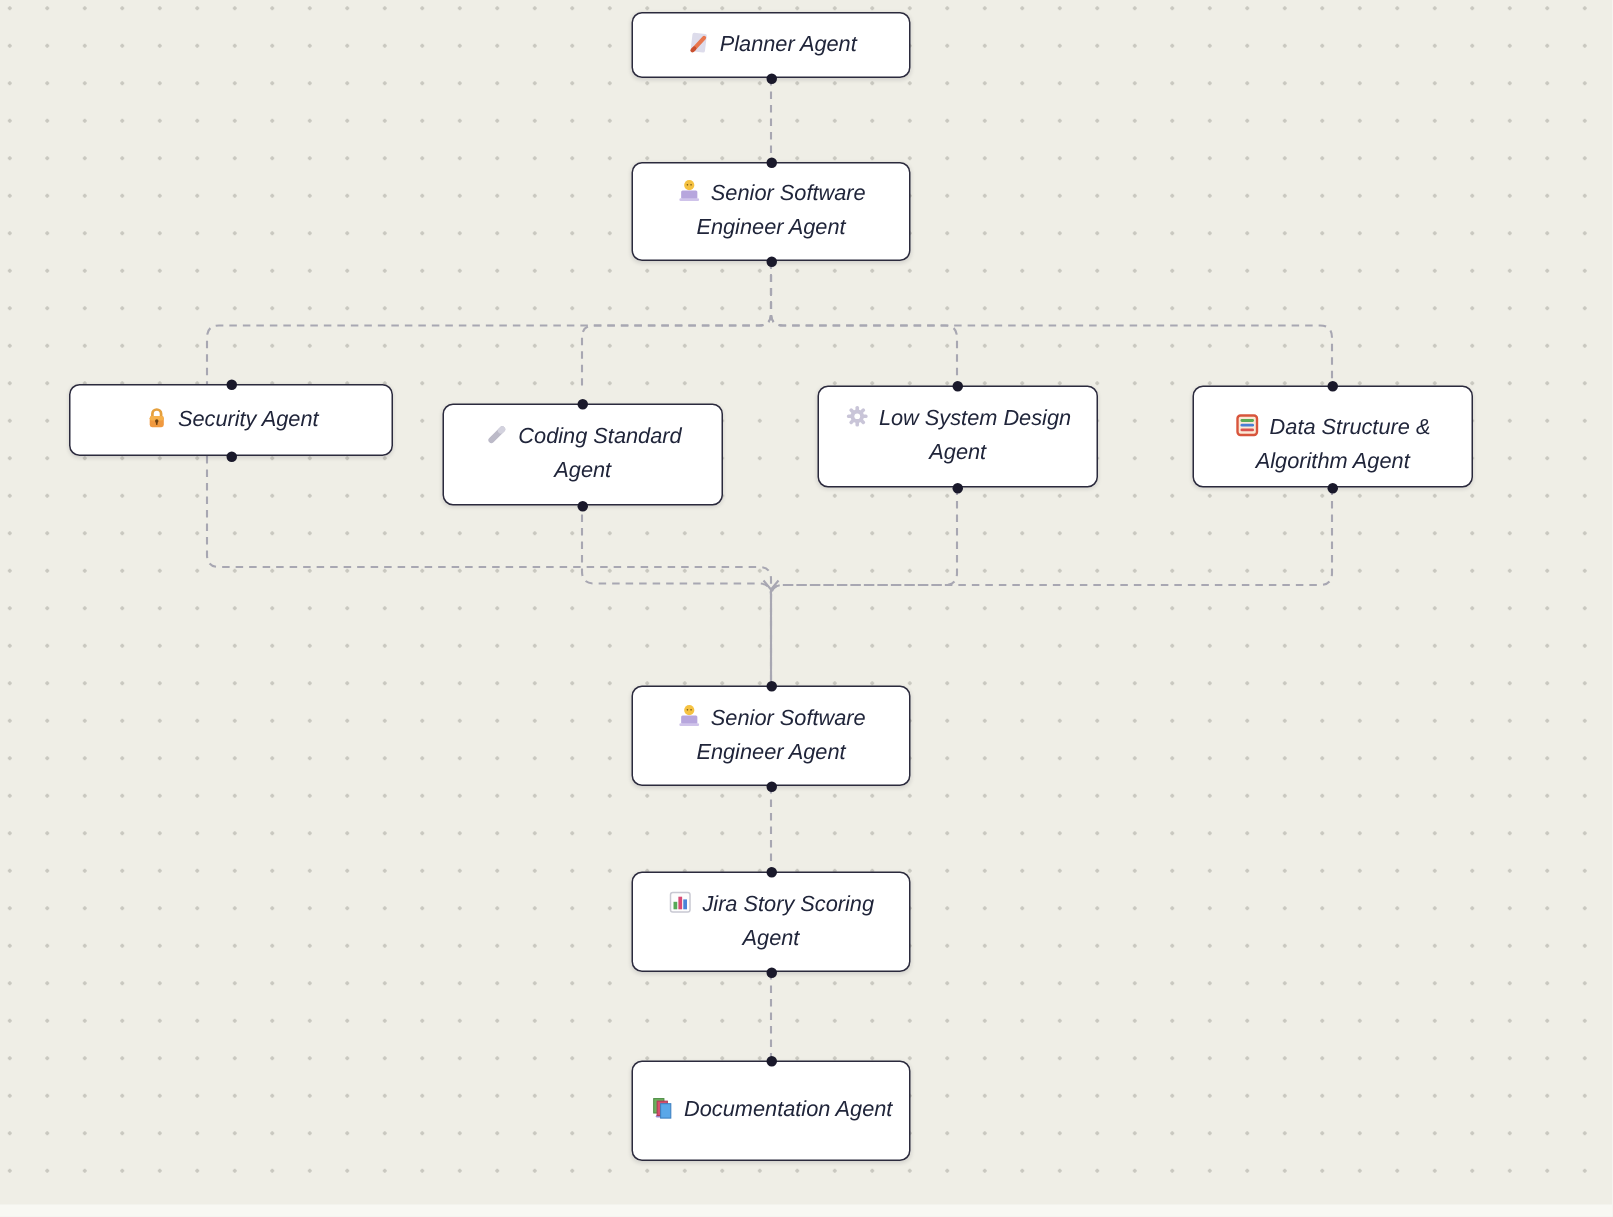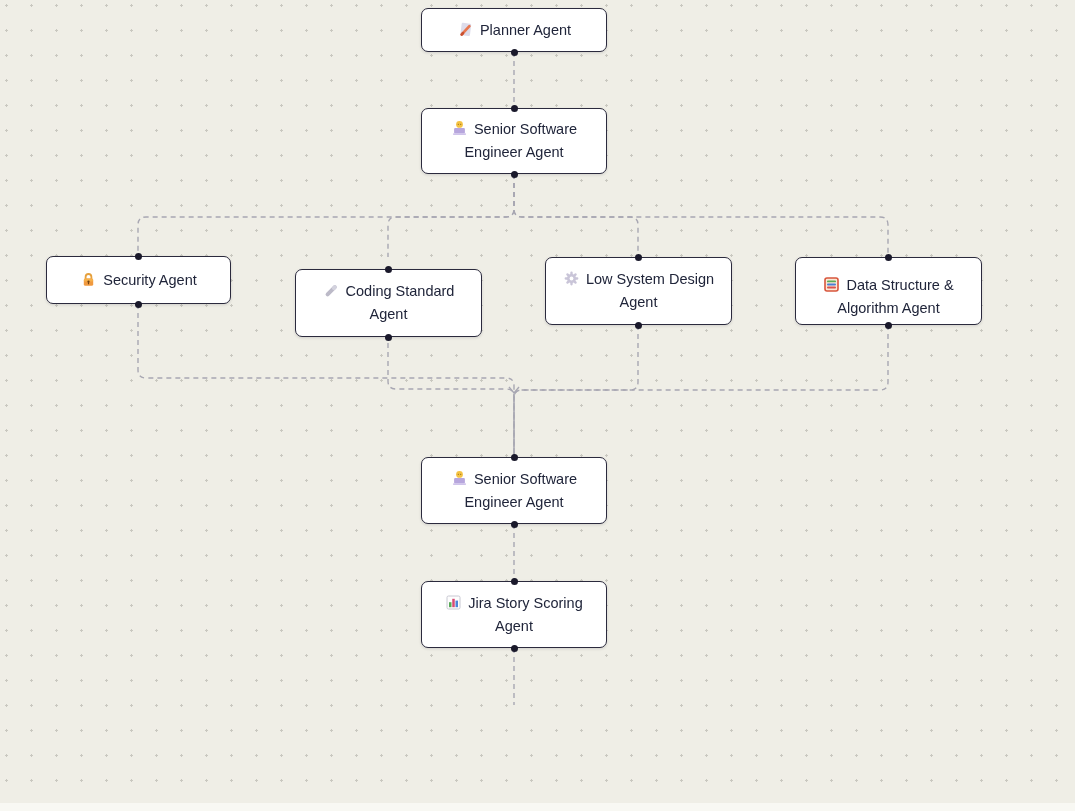--- a/index.html
+++ b/index.html
@@ -41,20 +41,21 @@
     box-shadow: 0 1px 3px rgba(25,25,43,0.14);
     display: flex;
     align-items: center;
     justify-content: center;
     padding: 4px 10px;
     color: #20253a;
     font-size: 14.5px;
     line-height: 23px;
     text-align: center;
     cursor: grab;
+    font-style: italic;
   }
   .rf-node .label-wrap { display: inline; }
   .rf-node .icon {
     display: inline-block;
     width: 17px; height: 17px;
     vertical-align: -3px;
     margin-right: 6px;
   }
   .handle {
     position: absolute;
@@ -63,21 +64,21 @@
     margin-left: -3.5px;
     background: #1a192b;
     border-radius: 50%;
   }
   .handle.top    { top: -4.5px; }
   .handle.bottom { bottom: -4.5px; }
 
   
   #node-0 { left: 421px; top: 8px;   width: 186px; height: 44px; }
   #node-1 { left: 421px; top: 108px; width: 186px; height: 66px; }
-  #node-2 { left: 46px;  top: 256px; width: 185px; height: 48px; }
+  #node-2 { left: 46px;  top: 256px; width: 216px; height: 48px; }
   #node-3 { left: 295px; top: 257px; width: 187px; height: 68px; margin-top: 12px; }
   #node-4 { left: 545px; top: 257px; width: 187px; height: 68px; justify-content: center; }
   #node-5 { left: 795px; top: 257px; width: 187px; height: 68px; align-items: flex-end; }
   #node-6 { left: 421px; top: 457px; width: 186px; height: 67px; }
   #node-7 { left: 421px; top: 581px; width: 186px; height: 67px; }
   #node-8 { left: 421px; top: 707px; width: 186px; height: 67px; }
 
   .hscrollbar {
     position: absolute;
     left: 0; bottom: 0;
@@ -195,15 +196,24 @@
     <div class="label-wrap"><span class="icon"><svg width="17" height="17" viewBox="0 0 17 17">
             <rect x="2" y="2" width="13" height="13" rx="1.5" fill="#fdfdfd" stroke="#c8c8d2" stroke-width="1"></rect>
             <rect x="4" y="8.2" width="2.5" height="5" fill="#57a956"></rect>
             <rect x="7.25" y="4.8" width="2.5" height="8.4" fill="#d84a74"></rect>
             <rect x="10.5" y="6.6" width="2.5" height="6.6" fill="#4a84d8"></rect>
           </svg></span><span>Jira Story Scoring Agent</span></div>
     <span class="handle top"></span>
     <span class="handle bottom"></span>
   </div>
 
+  <div id="node-8" class="rf-node">
+    <div class="label-wrap"><span class="icon"><svg width="17" height="17" viewBox="0 0 17 17">
+            <rect x="4.2" y="13.4" width="8.4" height="1.6" rx="0.8" fill="#9b8ed8"></rect>
+            <rect x="2.8" y="2.4" width="6.8" height="9.6" fill="#6cb15e" stroke="#4e8c43" stroke-width="0.7"></rect>
+            <rect x="5.1" y="4.1" width="6.8" height="9.6" fill="#d94f6d" stroke="#b03a55" stroke-width="0.7"></rect>
+            <rect x="7.4" y="5.8" width="6.8" height="9.6" fill="#5aa7e8" stroke="#3d7fc0" stroke-width="0.7"></rect>
+          </svg></span><span>Documentation Agent</span></div>
+    <span class="handle top"></span>
+  </div>
 
   <div class="hscrollbar"></div>
 </div>
 
 </body></html>

